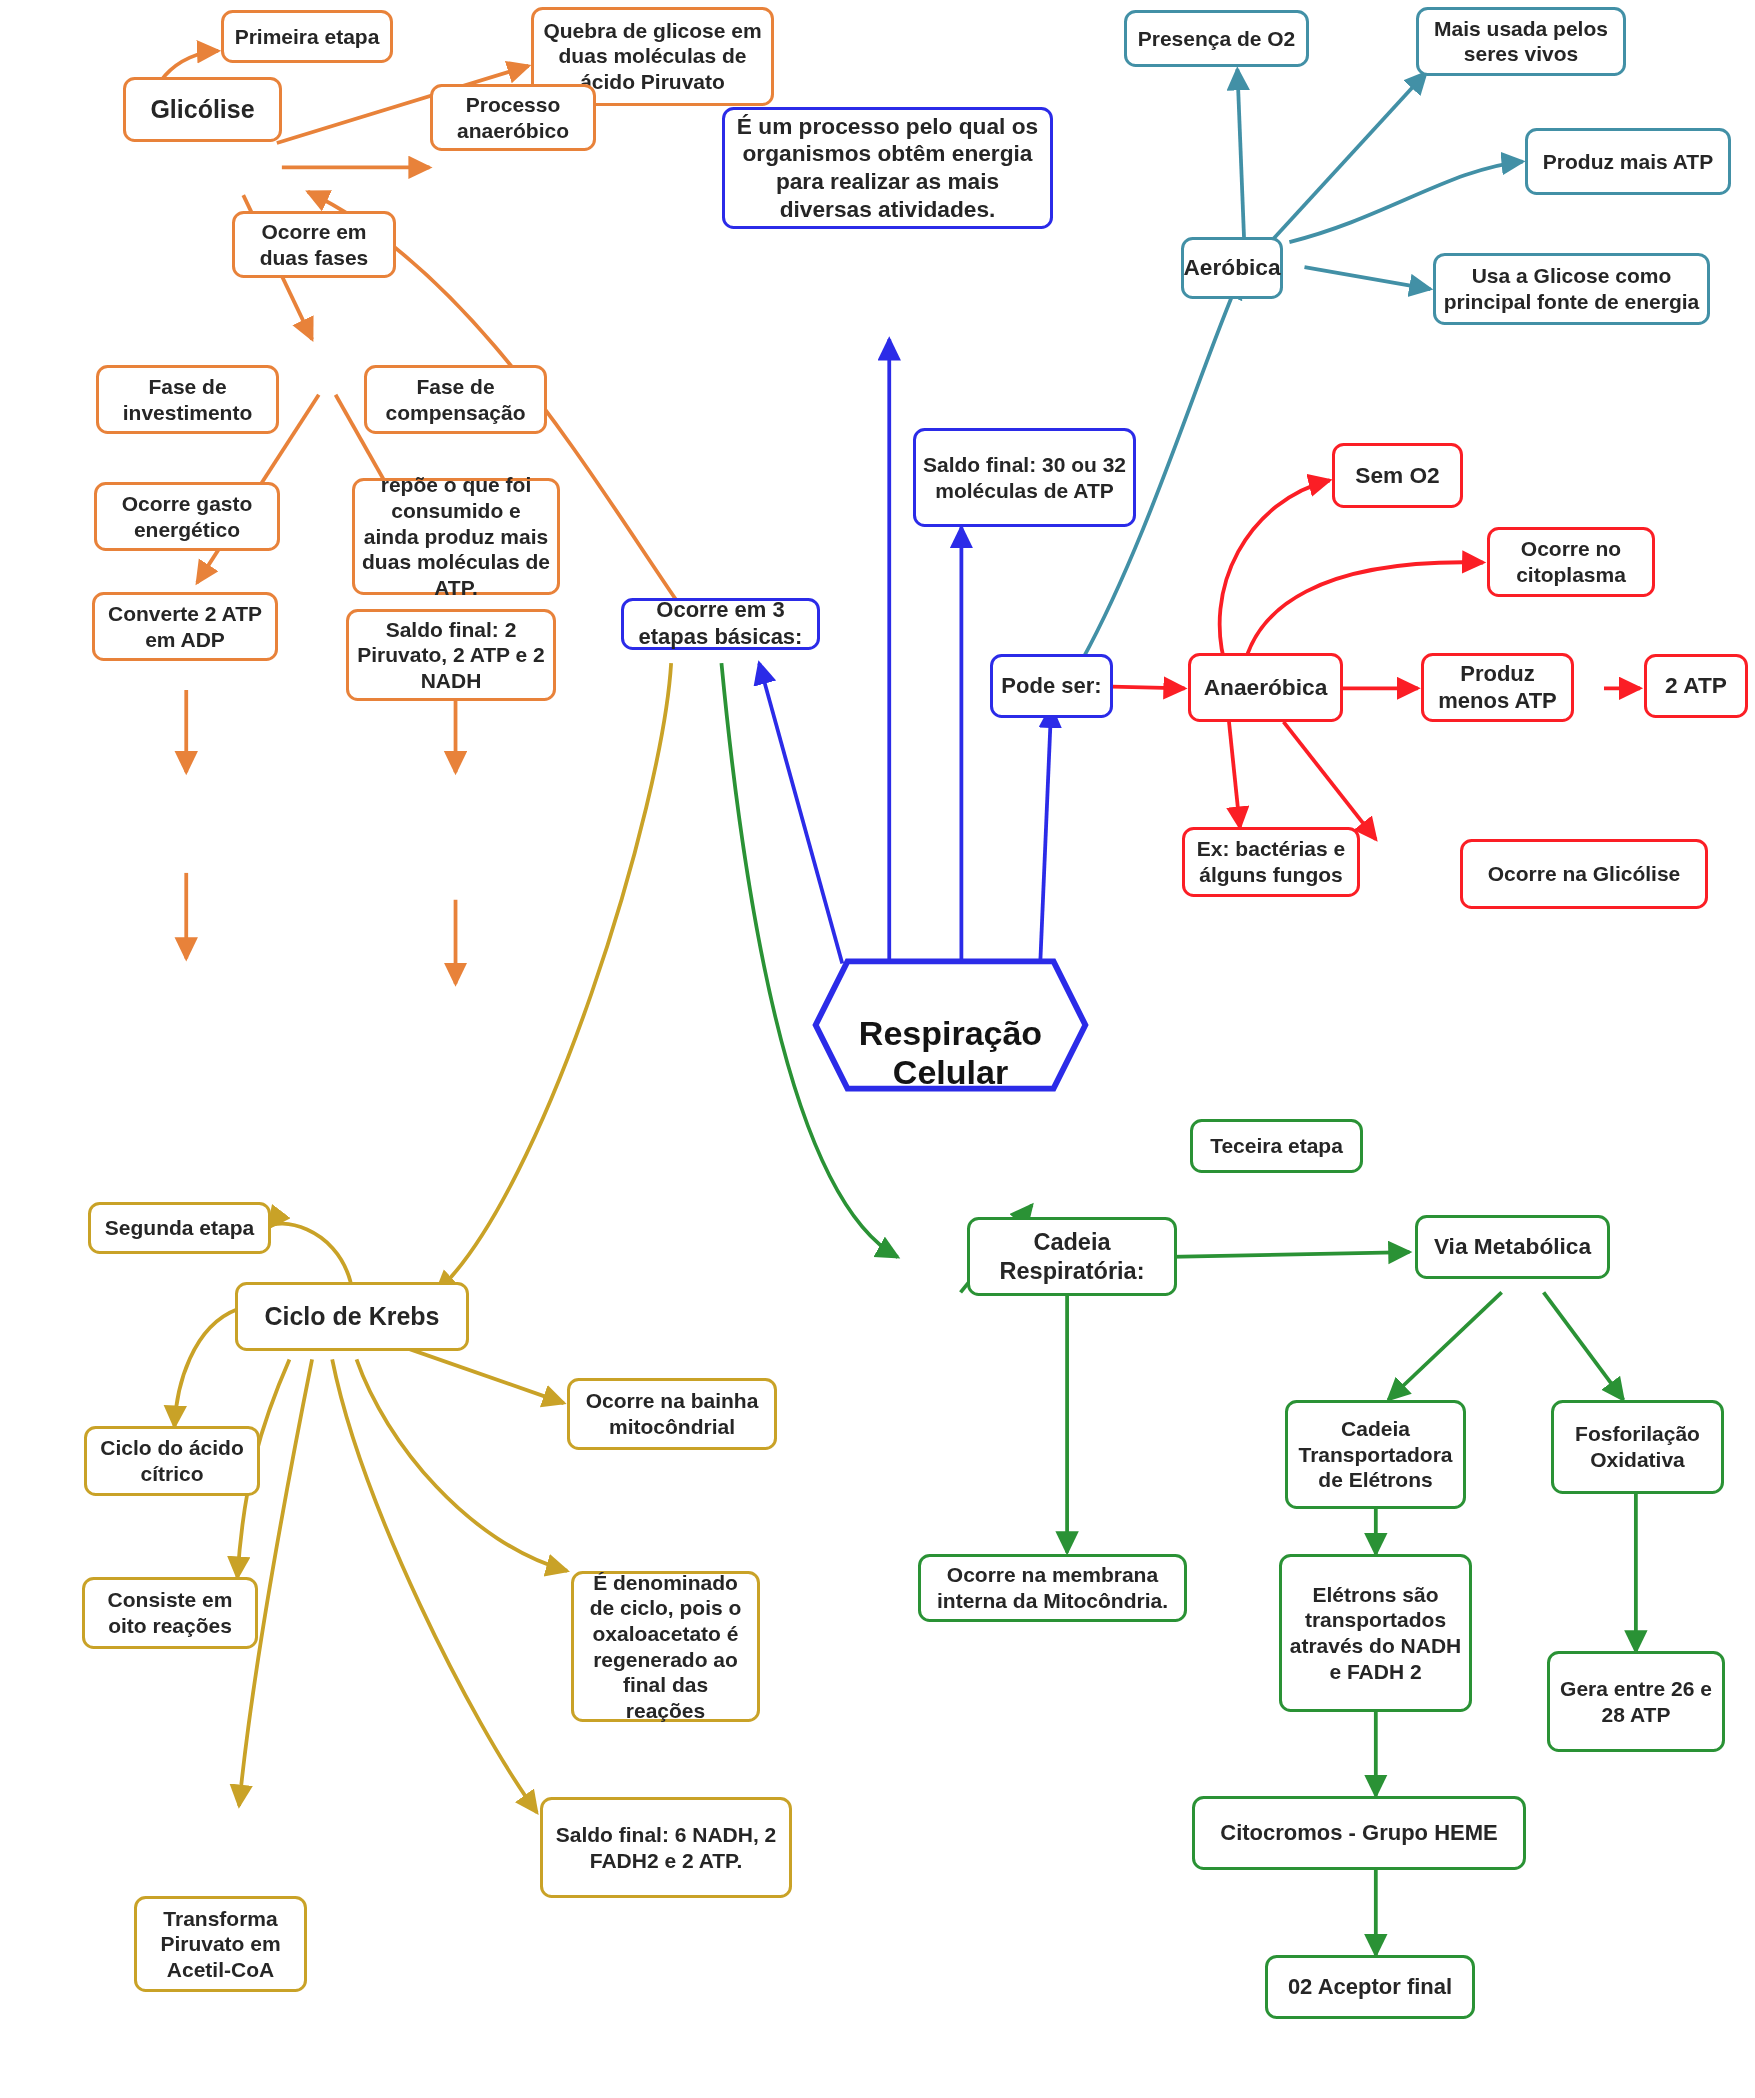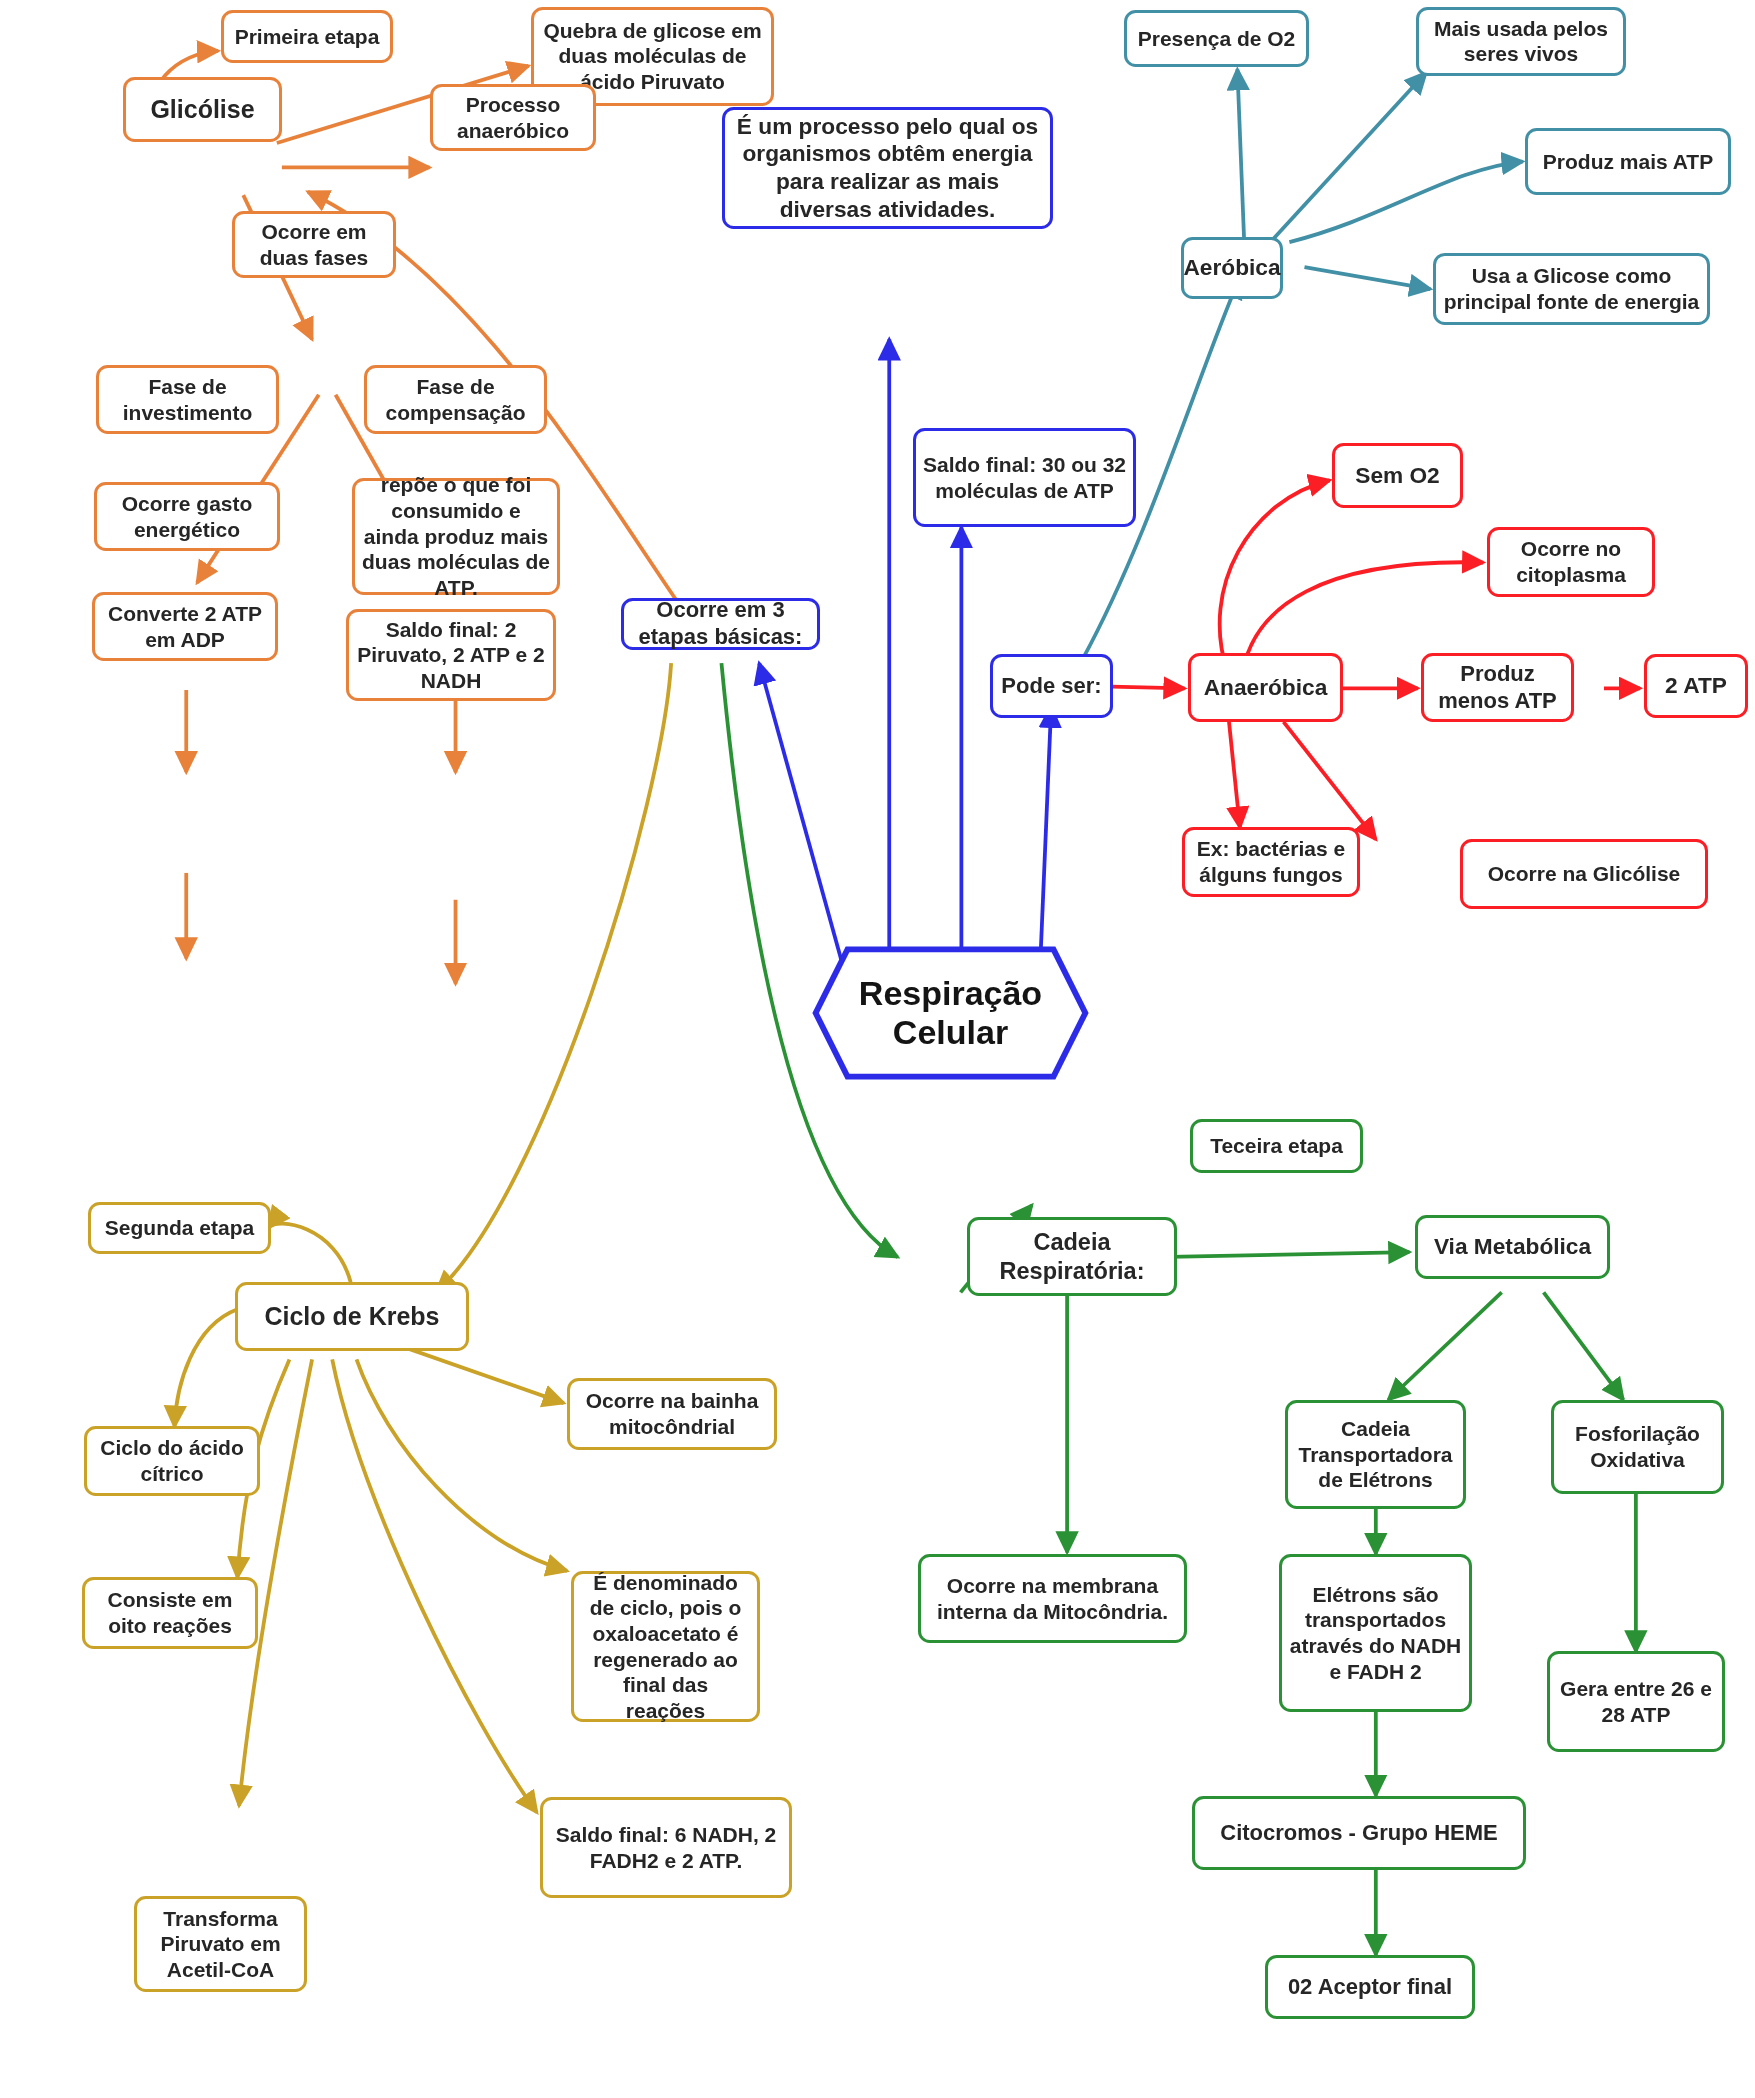--- a/index.html
+++ b/index.html
@@ -23,22 +23,22 @@
   }
   .n-orange{border:3.4px solid #E8823A;}
   .n-blue{border:3.4px solid #2B2BE8;}
   .n-teal{border:3.4px solid #4290A6;}
   .n-red{border:3.4px solid #FB1E25;}
   .n-gold{border:3.4px solid #C9A227;}
   .n-green{border:3.4px solid #2A9235;}
   .hexnode{
     position:absolute;
     box-sizing:border-box;
-    display:flex;align-items:center;justify-content:center;text-align:center;
-    font-weight:bold;color:#141414;z-index:4;
+    display:flex;align-items:flex-end;justify-content:center;text-align:center;
+    font-weight:bold;color:#141414;z-index:4;margin-top:12px;
   }
   .hexnode .hexlabel{position:relative;z-index:2;line-height:1.15;}
   .hexnode svg{position:absolute;left:0;top:0;z-index:1;}
 </style>
 </head>
 <body>
 
 <div id="canvas">
 
   <svg id="edges" viewBox="0 0 2092 2501">
@@ -207,21 +207,21 @@
   <div class="node n-green" style="left:1190px;top:1119px;width:173px;height:54px;font-size:21px;">Teceira etapa</div>
 
   <div class="node n-green" style="left:967px;top:1217px;width:210px;height:79px;font-size:23.5px;">Cadeia Respiratória:</div>
 
   <div class="node n-green" style="left:1415px;top:1215px;width:195px;height:64px;font-size:22.7px;">Via Metabólica</div>
 
   <div class="node n-green" style="left:1285px;top:1400px;width:181px;height:109px;font-size:21px;">Cadeia Transportadora de Elétrons</div>
 
   <div class="node n-green" style="left:1551px;top:1400px;width:173px;height:94px;font-size:21px;">Fosforilação Oxidativa</div>
 
-  <div class="node n-green" style="left:918px;top:1554px;width:269px;height:89px;font-size:21px;">Ocorre na membrana interna da Mitocôndria.</div>
+  <div class="node n-green" style="left:918px;top:1554px;width:269px;height:68px;font-size:21px;">Ocorre na membrana interna da Mitocôndria.</div>
 
   <div class="node n-green" style="left:1279px;top:1554px;width:193px;height:158px;font-size:21px;">Elétrons são transportados através do NADH e FADH 2</div>
 
   <div class="node n-green" style="left:1547px;top:1651px;width:178px;height:101px;font-size:21px;">Gera entre 26 e 28 ATP</div>
 
   <div class="node n-green" style="left:1192px;top:1796px;width:334px;height:74px;font-size:22px;">Citocromos - Grupo HEME</div>
 
   <div class="node n-green" style="left:1265px;top:1955px;width:210px;height:64px;font-size:22px;">02 Aceptor final</div>
 
 </div>

